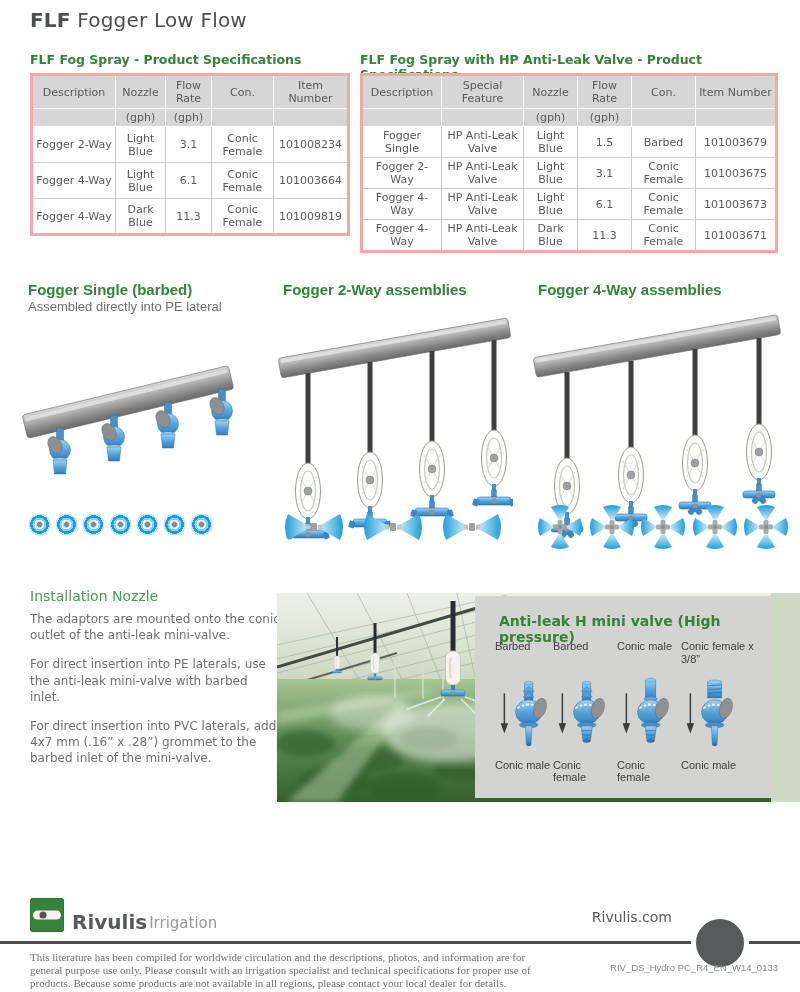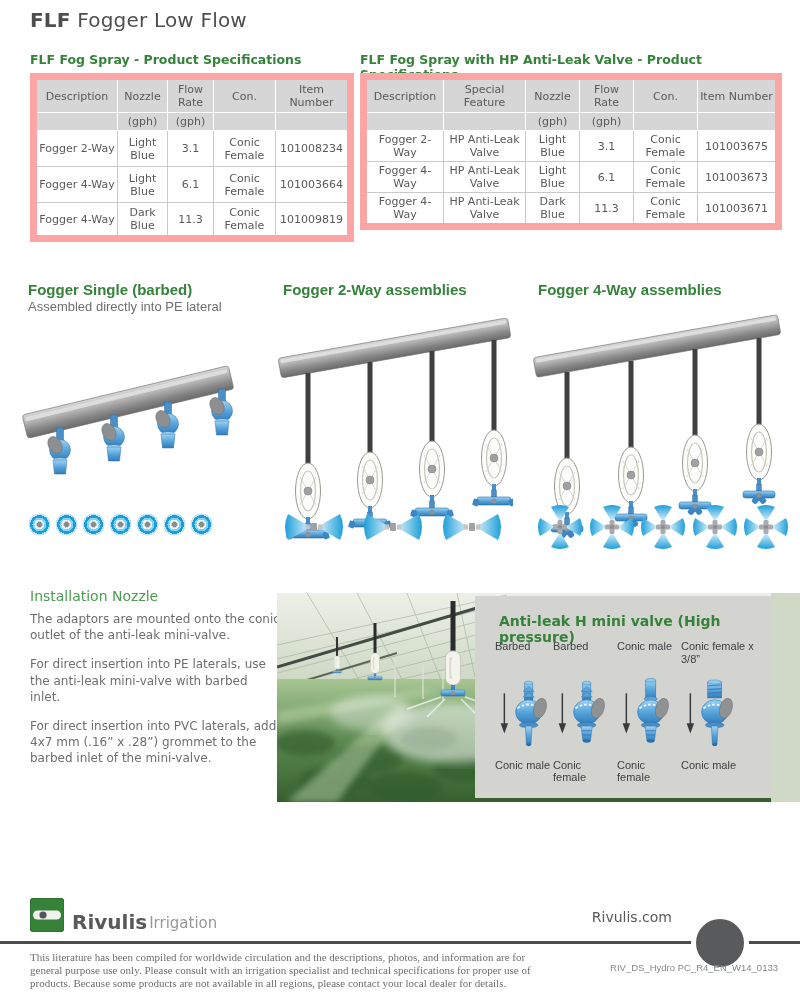--- a/index.html
+++ b/index.html
@@ -18,21 +18,21 @@
   .asm-sub{font-family:Liberation Sans, sans-serif;font-size:13px;color:#6d6e71;}
   .inst-title{font-size:14px;font-weight:normal;color:#4a9b51;}
 
   
   table.spec{border-collapse:collapse;font-size:11px;color:#58595b;table-layout:fixed;}
   table.spec th{background:#d6d6d6;border:1px solid #fff;font-weight:normal;text-align:center;
                 vertical-align:middle;padding:3px 2px;}
   table.spec td{background:#fff;border:1px solid #c9c9c9;text-align:center;vertical-align:middle;
                 padding:2px 2px;}
   table.spec tr.subhead td{background:#d6d6d6;border:1px solid #fff;}
-  table.spec{border:7px solid #fca5a5;}
+  table.spec{border:3px solid #fca5a5;}
   .tbl-left tr.head{height:34px;} .tbl-left tr.subhead{height:18px;} .tbl-left tr.data{height:36px;}
   .tbl-right tr.head{height:34px;} .tbl-right tr.subhead{height:18px;} .tbl-right tr.data{height:30px;}
 
   
   .inst-p{font-size:12px;color:#6d6e71;line-height:1.35;margin:0 0 13px 0;}
 
   
   .photo-block{left:277px;top:593px;width:580px;height:209px;background:#cfd9c6;}
   .valve-panel{position:absolute;left:198px;top:3px;width:296px;height:202px;background:#d3d4d0;}
   .valve-panel h3{margin:0;padding:17px 0 0 24px;font-size:14px;}
@@ -218,20 +218,28 @@
       <th>Con.</th>
       <th>Item Number</th>
     </tr>
     <tr class="subhead">
       <td></td>
       <td></td>
       <td>(gph)</td>
       <td>(gph)</td>
       <td></td>
       <td></td>
+    </tr>
+    <tr class="data">
+      <td>Fogger Single</td>
+      <td>HP Anti-Leak Valve</td>
+      <td>Light Blue</td>
+      <td>1.5</td>
+      <td>Barbed</td>
+      <td>101003679</td>
     </tr>
     <tr class="data">
       <td>Fogger 2-Way</td>
       <td>HP Anti-Leak Valve</td>
       <td>Light Blue</td>
       <td>3.1</td>
       <td>Conic Female</td>
       <td>101003675</td>
     </tr>
     <tr class="data">

